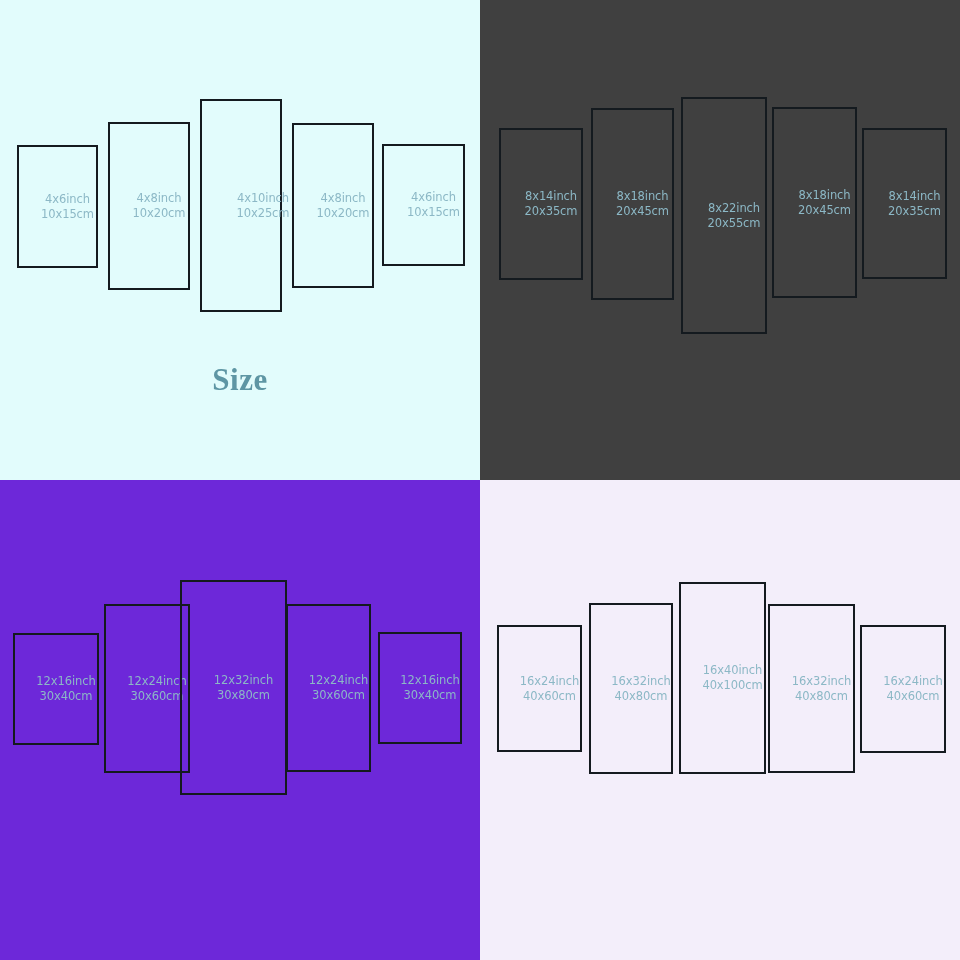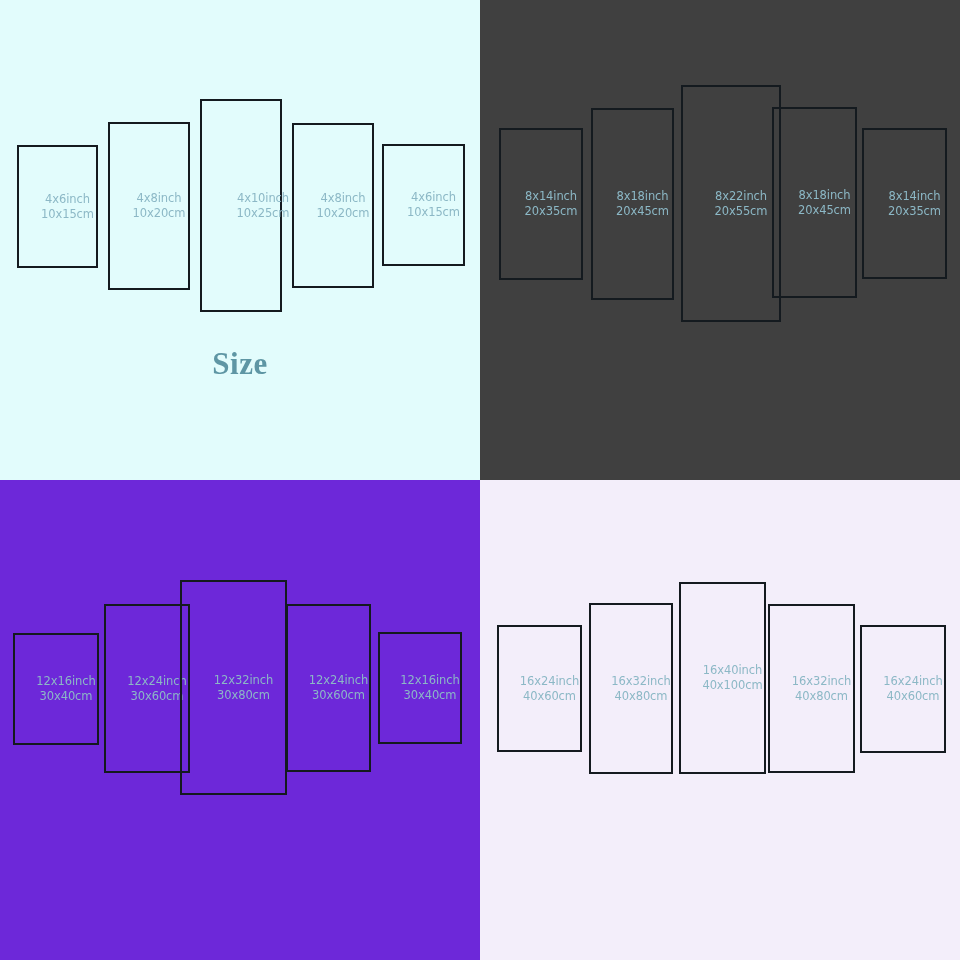--- a/index.html
+++ b/index.html
@@ -58,21 +58,21 @@
     position: absolute;
     left: 0;
     width: 480px;
     text-align: center;
     font-family: "Liberation Serif", "DejaVu Serif", serif;
     font-weight: bold;
     font-size: 31px;
     color: #5e96a4;
     letter-spacing: 0.5px;
   }
-  .title-top { top: 346px; }
+  .title-top { top: 362px; }
 </style>
 </head>
 <body>
 
 <div id="chart">
 
   <div class="quadrant q-tl" style="background: rgb(226, 252, 252);">
     <div class="panels">
         <div class="panel" style="left: 17px; top: 145px; width: 81px; height: 123px; border-color: rgb(20, 26, 31);">
           <div class="panel-label" style="color: rgb(140, 184, 198);"><span class="l1">4x6inch</span><span class="l2">10x15cm</span></div>
@@ -94,21 +94,21 @@
   </div>
 
   <div class="quadrant q-tr" style="background: #404040;">
     <div class="panels">
         <div class="panel" style="left: 19px; top: 128px; width: 84px; height: 152px; border-color: rgb(20, 26, 31);">
           <div class="panel-label" style="color: rgb(140, 184, 198);"><span class="l1">8x14inch</span><span class="l2">20x35cm</span></div>
         </div>
         <div class="panel" style="left: 111px; top: 108px; width: 83px; height: 192px; border-color: rgb(20, 26, 31);">
           <div class="panel-label" style="color: rgb(140, 184, 198);"><span class="l1">8x18inch</span><span class="l2">20x45cm</span></div>
         </div>
-        <div class="panel" style="left: 201px; top: 85px; width: 100px; height: 237px; border-color: rgb(20, 26, 31);">
+        <div class="panel" style="left: 201px; top: 97px; width: 86px; height: 237px; border-color: rgb(20, 26, 31);">
           <div class="panel-label" style="color: rgb(140, 184, 198);"><span class="l1">8x22inch</span><span class="l2">20x55cm</span></div>
         </div>
         <div class="panel" style="left: 292px; top: 107px; width: 85px; height: 191px; border-color: rgb(20, 26, 31);">
           <div class="panel-label" style="color: rgb(140, 184, 198);"><span class="l1">8x18inch</span><span class="l2">20x45cm</span></div>
         </div>
         <div class="panel" style="left: 382px; top: 128px; width: 85px; height: 151px; border-color: rgb(20, 26, 31);">
           <div class="panel-label" style="color: rgb(140, 184, 198);"><span class="l1">8x14inch</span><span class="l2">20x35cm</span></div>
         </div>
       </div>
   </div>

